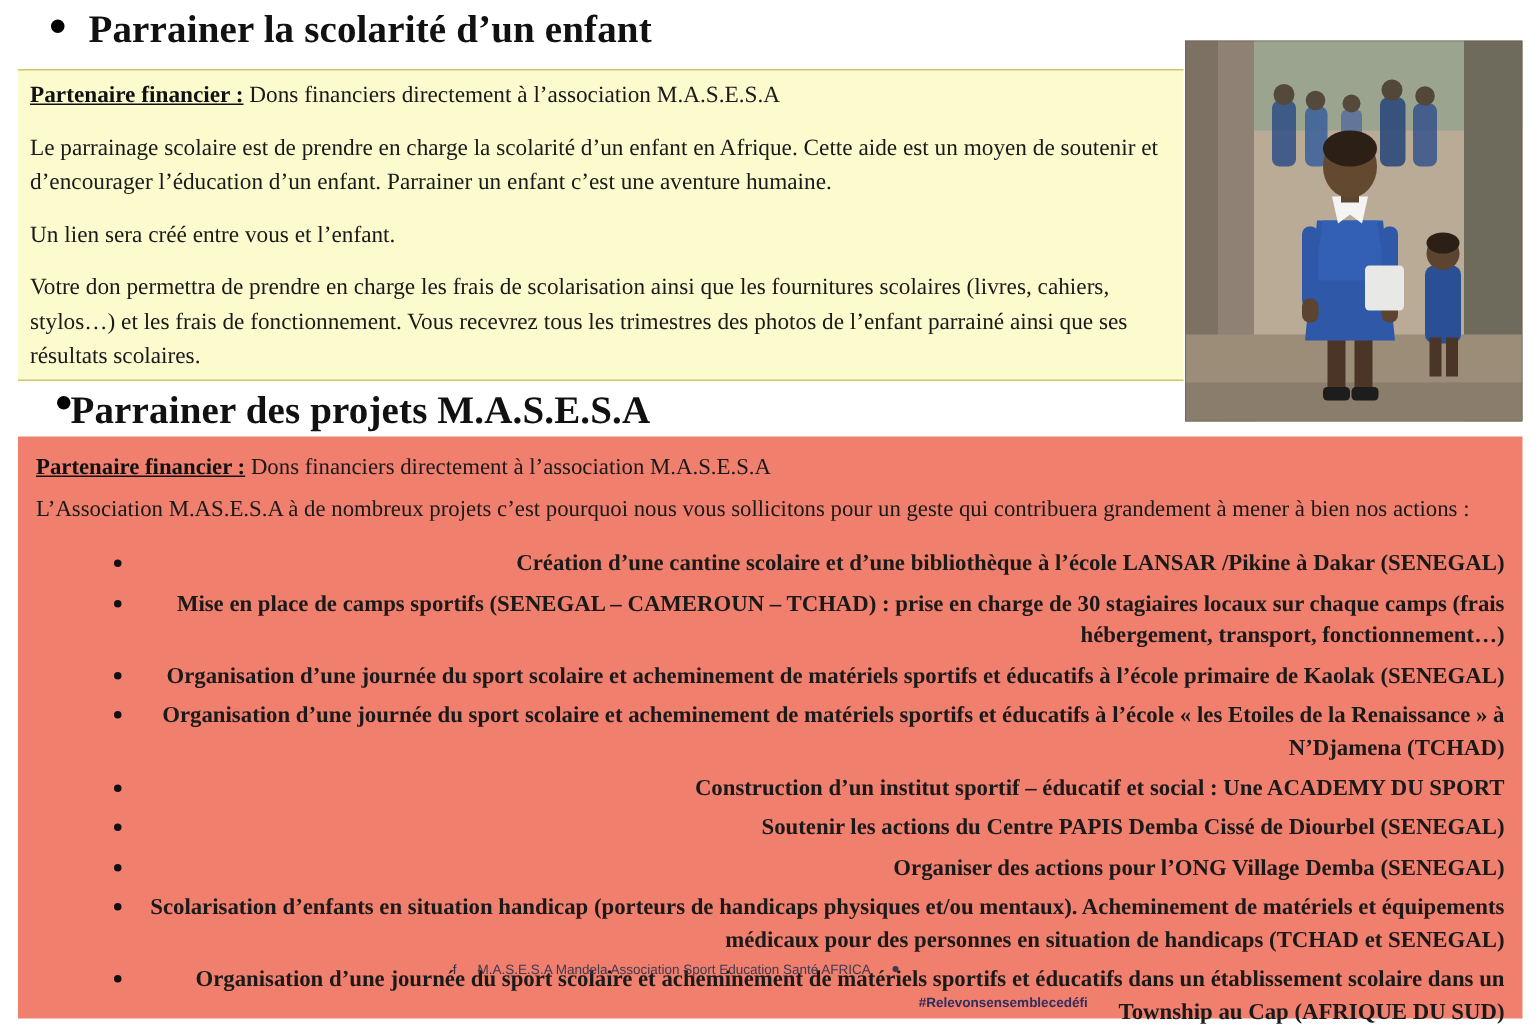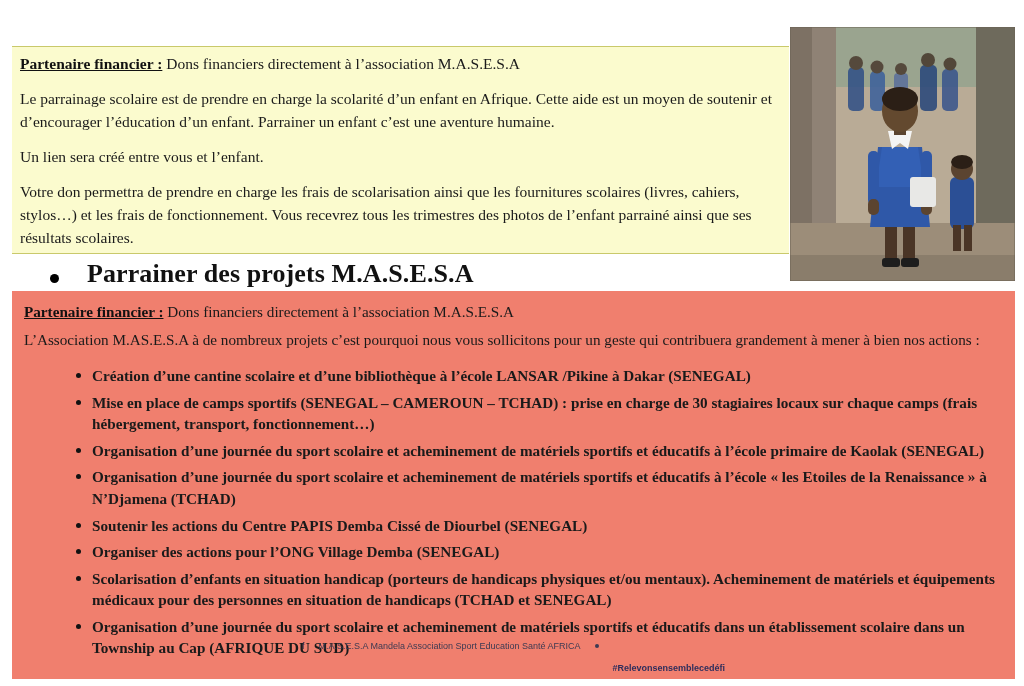--- a/index.html
+++ b/index.html
@@ -86,25 +86,25 @@
     width: 225px;
     height: 254px;
     overflow: hidden;
     background: #8d8376;
   }
   .photo svg { display: block; }
 
   
   .section-2-heading {
     position: absolute;
-    left: 50px;
+    left: 38px;
     top: 260px;
     display: flex;
-    align-items: flex-end;
-    gap: 28px;
+    align-items: center;
+    gap: 0;
   }
 
   .red-box {
     position: absolute;
     left: 12px;
     top: 291px;
     width: 1003px;
     height: 388px;
     background: #f07f6e;
     box-sizing: border-box;
@@ -116,20 +116,21 @@
   .red-box .intro {
     margin: 0 0 6px 0;
   }
   .red-box .intro2 {
     margin: 0 0 14px 0;
   }
   .red-list {
     margin: 0;
     padding: 0 0 0 52px;
     list-style: none;
+    text-align: right;
   }
   .red-list li {
     position: relative;
     font-weight: bold;
     font-size: 15.2px;
     line-height: 1.42;
     margin-bottom: 5px;
     padding-left: 16px;
   }
   .red-list li::before {
@@ -165,20 +166,24 @@
     height: 4px;
     background: #3d3a52;
     border-radius: 50%;
   }
 </style>
 </head>
 <body>
 
 <div class="page">
 
+  <div class="section-1-heading">
+    <span class="bullet-big"></span>
+    <span class="heading-text">Parrainer la scolarité d’un enfant</span>
+  </div>
 
   <div class="yellow-box">
     <p>
       <span class="lead-label">Partenaire financier :</span><span> Dons financiers directement à l’association M.A.S.E.S.A</span>
     </p>
     <p>Le parrainage scolaire est de prendre en charge la scolarité d’un enfant en Afrique. Cette aide est un moyen de soutenir et d’encourager l’éducation d’un enfant. Parrainer un enfant c’est une aventure humaine.</p>
     <p>Un lien sera créé entre vous et l’enfant.</p>
     <p>Votre don permettra de prendre en charge les frais de scolarisation ainsi que les fournitures scolaires (livres, cahiers, stylos…) et les frais de fonctionnement. Vous recevrez tous les trimestres des photos de l’enfant parrainé ainsi que ses résultats scolaires.</p>
   </div>
 
@@ -256,20 +261,21 @@
     <p class="intro">
       <span class="lead-label">Partenaire financier :</span><span> Dons financiers directement à l’association M.A.S.E.S.A</span>
     </p>
     <p class="intro2">L’Association M.AS.E.S.A à de nombreux projets c’est pourquoi nous vous sollicitons pour un geste qui contribuera grandement à mener à bien nos actions :</p>
 
     <ul class="red-list">
       <li>Création d’une cantine scolaire et d’une bibliothèque à l’école LANSAR /Pikine à Dakar (SENEGAL)</li>
       <li>Mise en place de camps sportifs (SENEGAL – CAMEROUN – TCHAD) : prise en charge de 30 stagiaires locaux sur chaque camps (frais hébergement, transport, fonctionnement…)</li>
       <li>Organisation d’une journée du sport scolaire et acheminement de matériels sportifs et éducatifs à l’école primaire de Kaolak (SENEGAL)</li>
       <li>Organisation d’une journée du sport scolaire et acheminement de matériels sportifs et éducatifs à l’école « les Etoiles de la Renaissance » à N’Djamena (TCHAD)</li>
+      <li>Construction d’un institut sportif – éducatif et social : Une ACADEMY DU SPORT</li>
       <li>Soutenir les actions du Centre PAPIS Demba Cissé de Diourbel (SENEGAL)</li>
       <li>Organiser des actions pour l’ONG Village Demba (SENEGAL)</li>
       <li>Scolarisation d’enfants en situation handicap (porteurs de handicaps physiques et/ou mentaux). Acheminement de matériels et équipements médicaux pour des personnes en situation de handicaps (TCHAD et SENEGAL)</li>
       <li>Organisation d’une journée du sport scolaire et acheminement de matériels sportifs et éducatifs dans un établissement scolaire dans un Township au Cap (AFRIQUE DU SUD)</li>
     </ul>
 
     <div class="footer-line">
       <span class="fb">f</span>
       <span>M.A.S.E.S.A Mandela Association Sport Education Santé AFRICA</span>
       <span class="footer-dot"></span>

